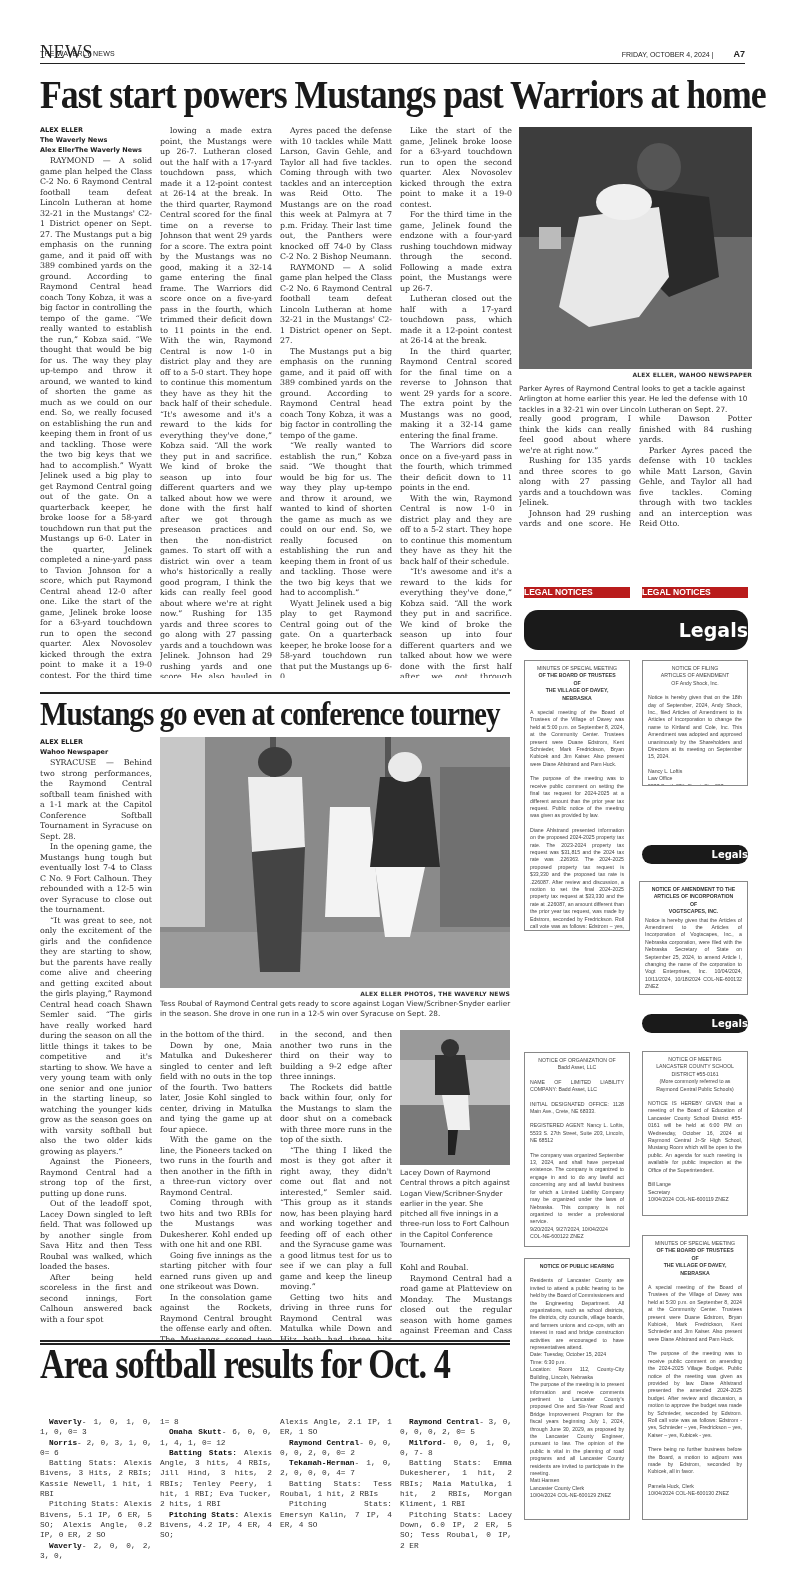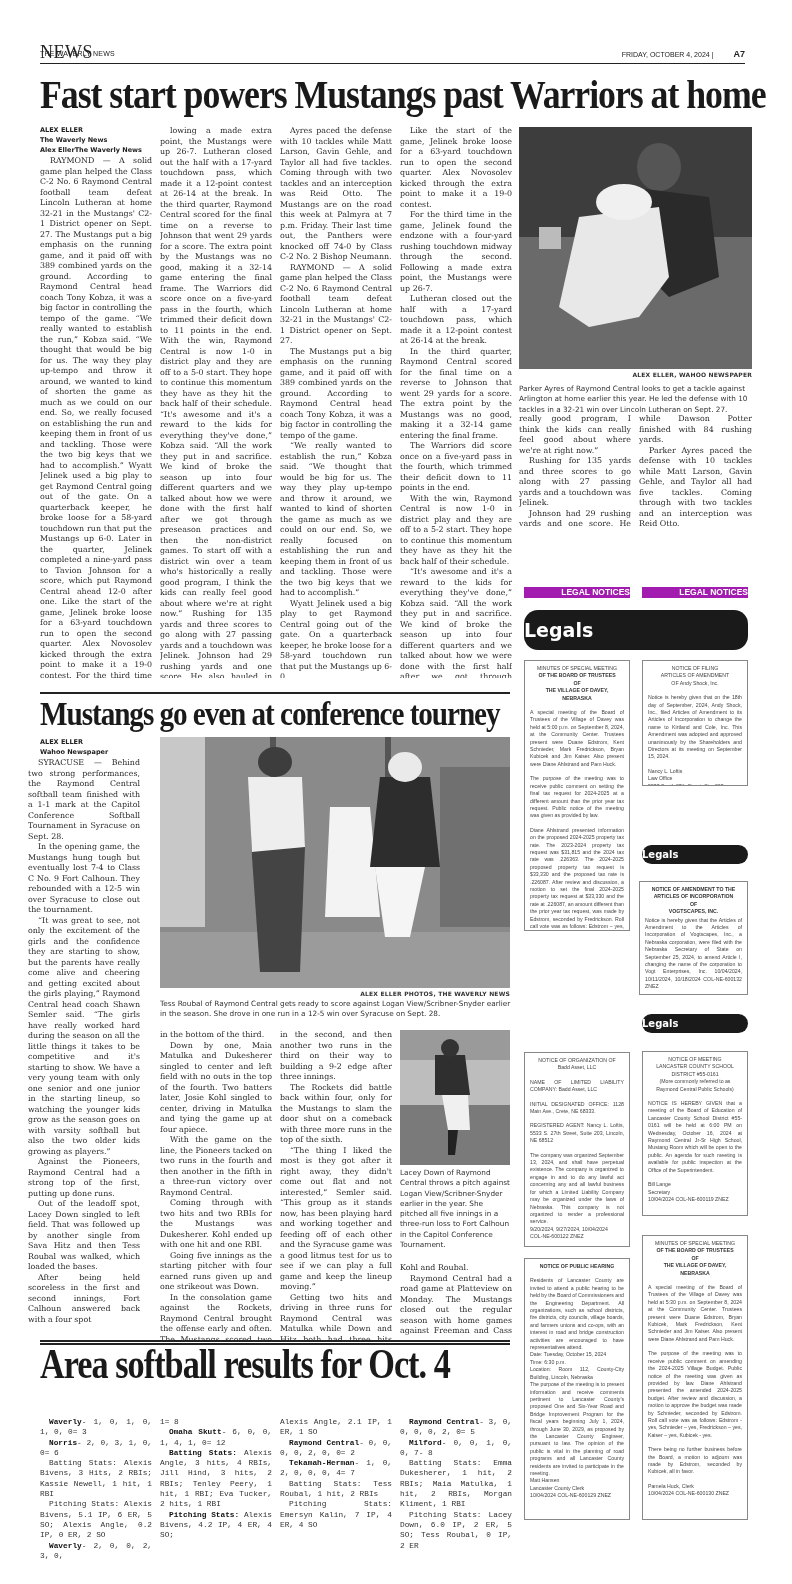--- a/index.html
+++ b/index.html
@@ -11,22 +11,22 @@
 .mh-right{position:absolute;right:0;top:7px;font:7px "Liberation Sans",sans-serif}
 .mh-right b{font-size:9px;margin-left:20px}
 .headline{font-family:"Liberation Serif",serif;font-weight:bold;color:#1a1a1a;letter-spacing:-1.2px;white-space:nowrap;transform-origin:left top}
 .col{font-family:"DejaVu Serif",serif;font-size:7.9px;line-height:10.5px;text-align:justify;hyphens:auto;color:#2a2a2a;overflow:hidden}
 .col p{text-indent:10px}
 .byline{font:bold 6.5px "DejaVu Sans",sans-serif;line-height:10px;color:#222}
 .photo{background:linear-gradient(135deg,#6d6d6d,#3a3a3a 40%,#8a8a8a 70%,#555);overflow:hidden}
 .credit{font:bold 6px "DejaVu Sans",sans-serif;text-align:right;color:#333;letter-spacing:.2px}
 .caption{font:7.3px "DejaVu Sans",sans-serif;line-height:10.3px;color:#333}
 .rule{background:#222}
-.legal-bar{background:#a21caf;color:#fff;font:bold 8.5px "Liberation Sans",sans-serif;text-align:right;line-height:11px}
-.legals-pill{background:#1a1a1a;color:#fff;border-radius:14px;font:bold 19px "DejaVu Sans",sans-serif;text-align:left}
+.legal-bar{background:#b91c1c;color:#fff;font:bold 8.5px "Liberation Sans",sans-serif;text-align:left;line-height:11px}
+.legals-pill{background:#1a1a1a;color:#fff;border-radius:14px;font:bold 19px "DejaVu Sans",sans-serif;text-align:right}
 .legals-pill.sm{font-size:10px;border-radius:10px}
 .notice{border:1px solid #888;padding:4px 5px;font:5.2px "Liberation Sans",sans-serif;line-height:7.4px;color:#444;text-align:justify;overflow:hidden}
 .notice .t{text-align:center}
 .notice .tb{text-align:center;font-weight:bold;color:#333}
 .notice p{margin-top:7px}
 .results{font-family:Liberation Mono, monospace;font-size:7.8px;line-height:10.3px;color:#333;text-align:justify}
 .results p{text-indent:9px}
 .results b{color:#111}
 </style>
 </head>
@@ -182,21 +182,21 @@
 </div>
 
 <div class="abs rule" style="left:40px;top:692px;width:470px;height:2px"></div>
 <div class="abs headline" style="left:40px;top:696px;font-size:33px;transform:scaleX(.885)">Mustangs go even at conference tourney</div>
 
 <div class="abs" style="left:40px;top:737px;width:112px">
   <div class="byline">ALEX ELLER</div>
   <div class="byline">Wahoo Newspaper</div>
 </div>
 
-<div class="abs col" style="left:28px;top:758px;width:112px;height:582px">
+<div class="abs col" style="left:40px;top:758px;width:112px;height:582px">
   <p>SYRACUSE — Behind two strong performances, the Raymond Central softball team finished with a 1-1 mark at the Capitol Conference Softball Tournament in Syracuse on Sept. 28.</p>
     <p>In the opening game, the Mustangs hung tough but eventually lost 7-4 to Class C No. 9 Fort Calhoun. They rebounded with a 12-5 win over Syracuse to close out the tournament.</p>
     <p>“It was great to see, not only the excitement of the girls and the confidence they are starting to show, but the parents have really come alive and cheering and getting excited about the girls playing,” Raymond Central head coach Shawn Semler said. “The girls have really worked hard during the season on all the little things it takes to be competitive and it's starting to show. We have a very young team with only one senior and one junior in the starting lineup, so watching the younger kids grow as the season goes on with varsity softball but also the two older kids growing as players.”</p>
     <p>Against the Pioneers, Raymond Central had a strong top of the first, putting up done runs.</p>
     <p>Out of the leadoff spot, Lacey Down singled to left field. That was followed up by another single from Sava Hitz and then Tess Roubal was walked, which loaded the bases.</p>
     <p>After being held scoreless in the first and second innings, Fort Calhoun answered back with a four spot</p>
 </div>
 
 <div class="abs photo" style="left:160px;top:737px;width:350px;height:251px">
   <svg width="350" height="251">

